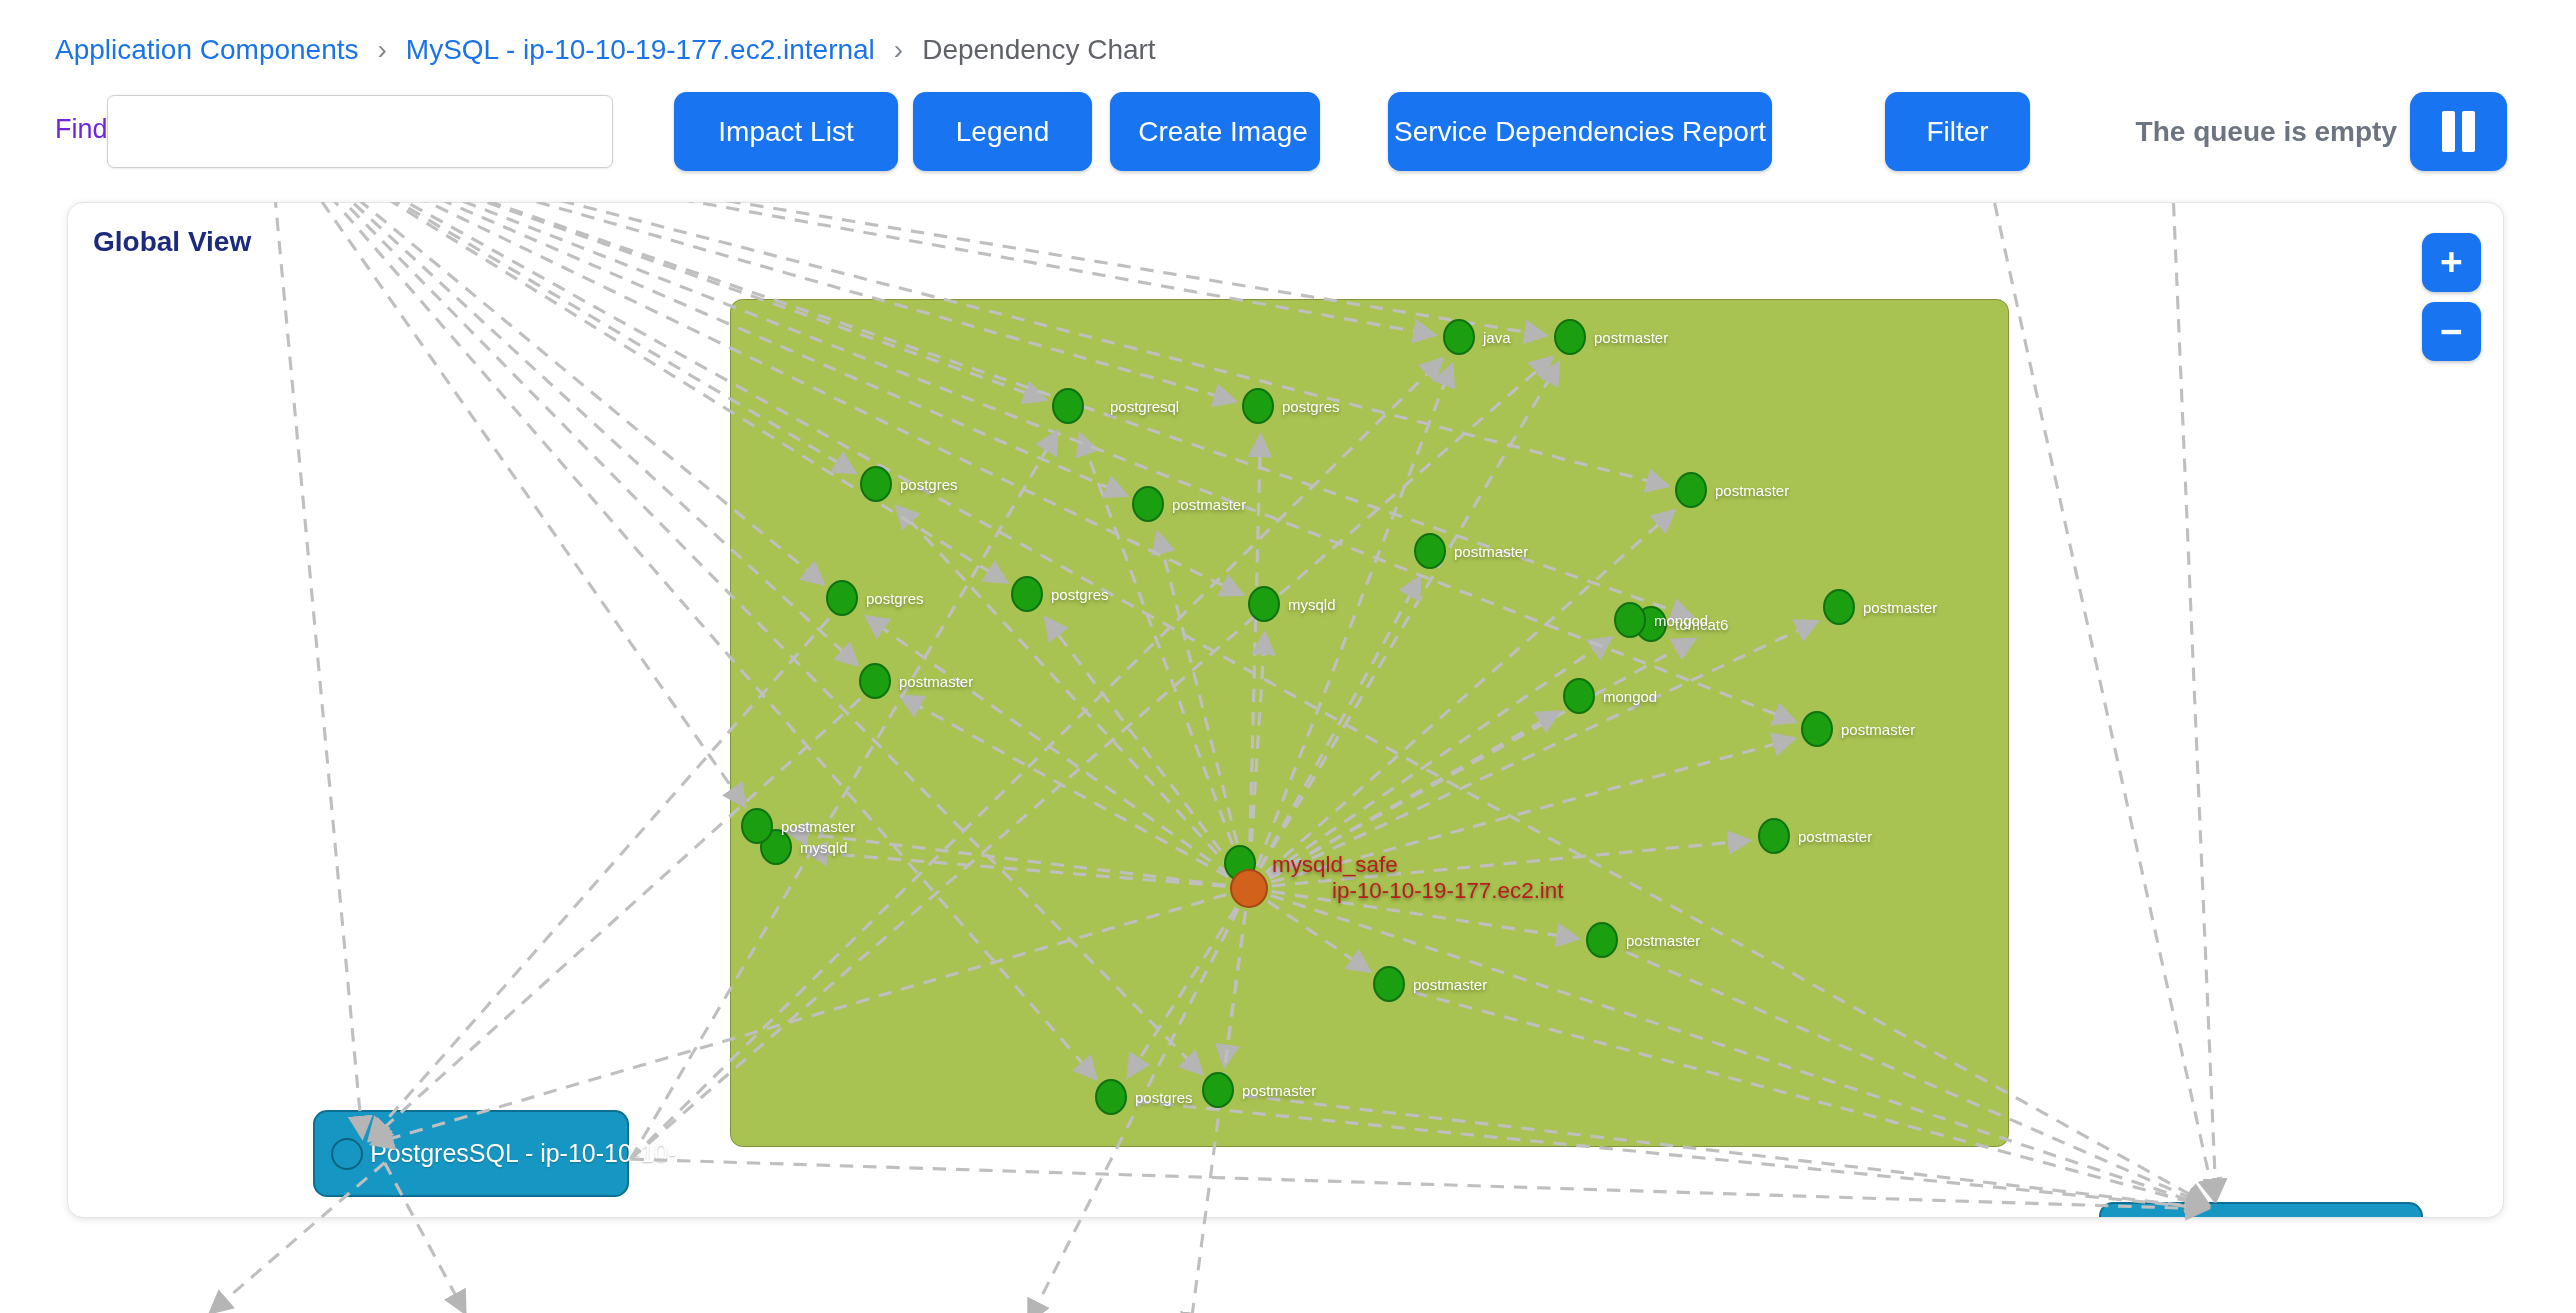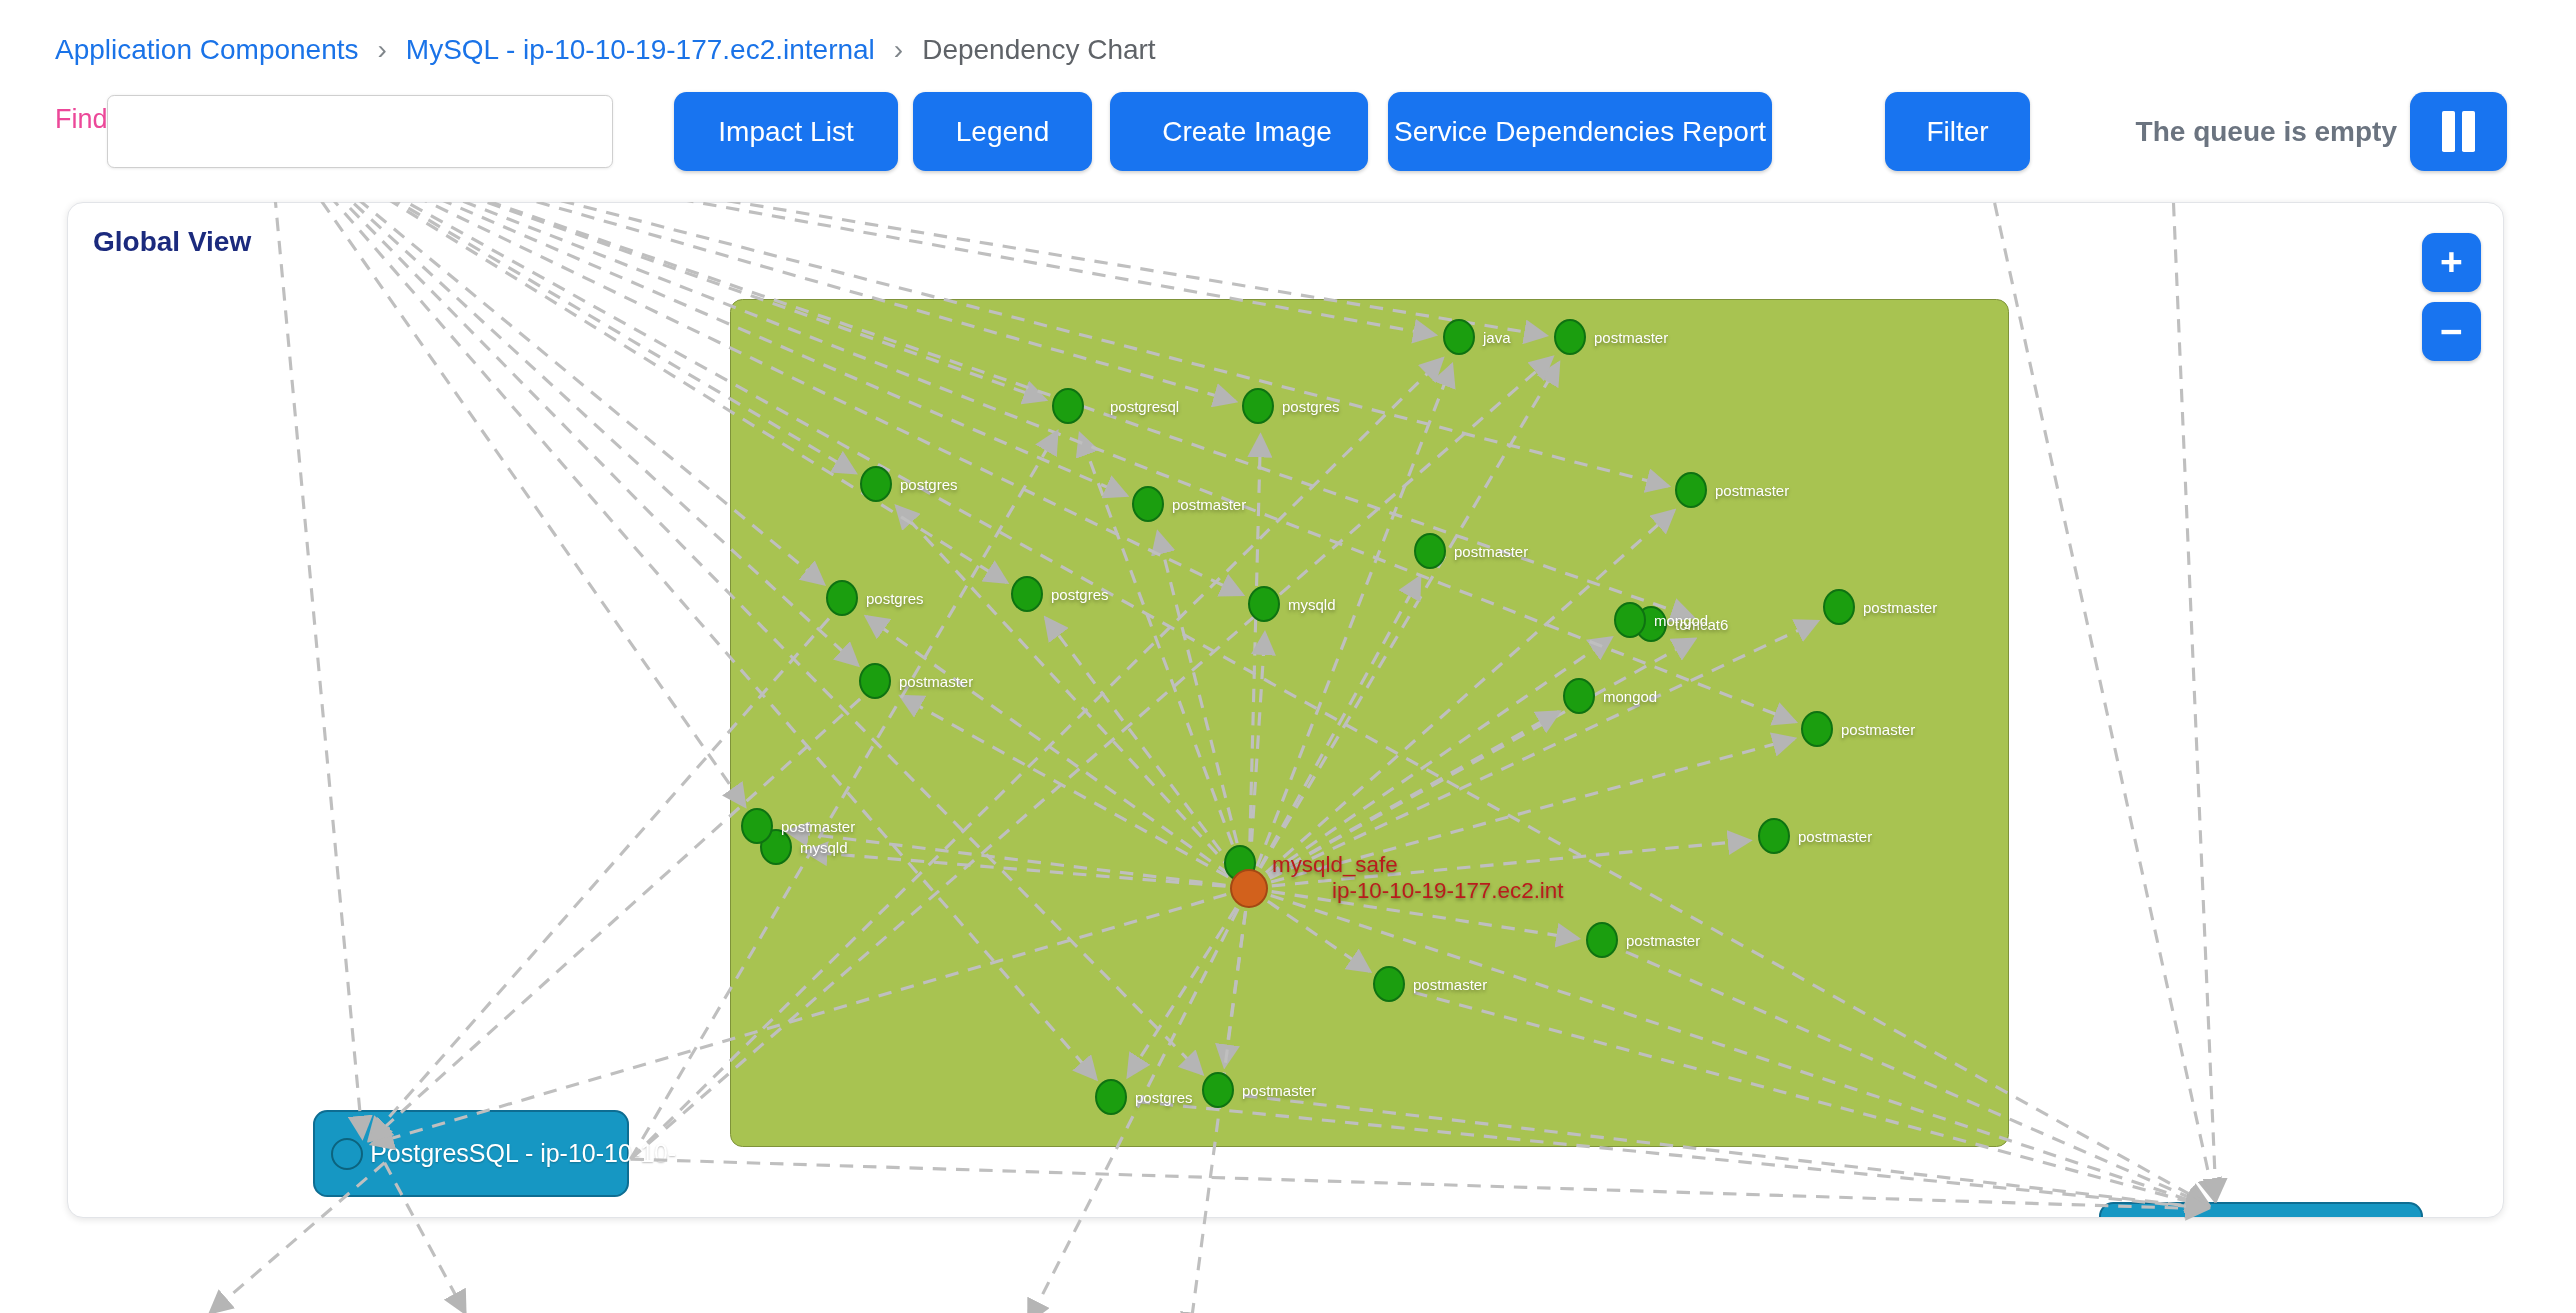--- a/index.html
+++ b/index.html
@@ -5,33 +5,33 @@
   * { margin:0; padding:0; box-sizing:border-box; }
   html,body { width:2576px; height:1313px; background:#ffffff;
     font-family:"Liberation Sans", sans-serif; overflow:hidden; position:relative; }
 
   
   .breadcrumb { position:absolute; left:55px; top:34px; font-size:28px; display:flex; gap:19px; align-items:flex-start; }
   .bc-link { color:#1a73e8; cursor:pointer; }
   .bc-sep { color:#80868b; }
   .bc-current { color:#5f6368; }
 
-  .find-label { position:absolute; left:55px; top:104px; font-size:27px; color:#ec4899; }
+  .find-label { position:absolute; left:55px; top:114px; font-size:27px; color:#6d28d9; }
   .find-input { position:absolute; left:107px; top:95px; width:506px; height:73px;
     border:1.8px solid #cfcfcf; border-radius:7.2px; background:#fff; font-size:27px; padding:0 16px;
     box-shadow:0 0.9px 2.7px rgba(0,0,0,.08); outline:none; }
 
   .btn { position:absolute; top:92px; height:79px; background:#1874f0; color:#fff;
     border:none; border-radius:12.5px; font-size:28px; font-weight:500;
     font-family:"Liberation Sans", sans-serif; cursor:pointer;
     display:flex; align-items:center; justify-content:center;
     box-shadow:0 1.8px 3.6px rgba(0,0,0,.18); }
   .btn-impact { left:674px;  width:224px; }
   .btn-legend { left:913px; width:179px; }
-  .btn-create { left:1110px; width:258px;padding-left:16px; }
+  .btn-create { left:1110px; width:210px;padding-left:16px; }
   .btn-sdr    { left:1388px; width:384px; }
   .btn-filter { left:1885px; width:145px; }
 
   .queue-status { position:absolute; left:2129px; top:92px; width:268px; height:79px;
     display:flex; align-items:center; justify-content:flex-end;
     font-size:28px; font-weight:700; color:#6b7480; }
   .queue-btn { position:absolute; left:2410px; top:92px; width:97px; height:79px;
     background:#1874f0; border:none; border-radius:14.3px; cursor:pointer;
     display:flex; align-items:center; justify-content:center; gap:6.3px;
     box-shadow:0 1.8px 3.6px rgba(0,0,0,.18); }

